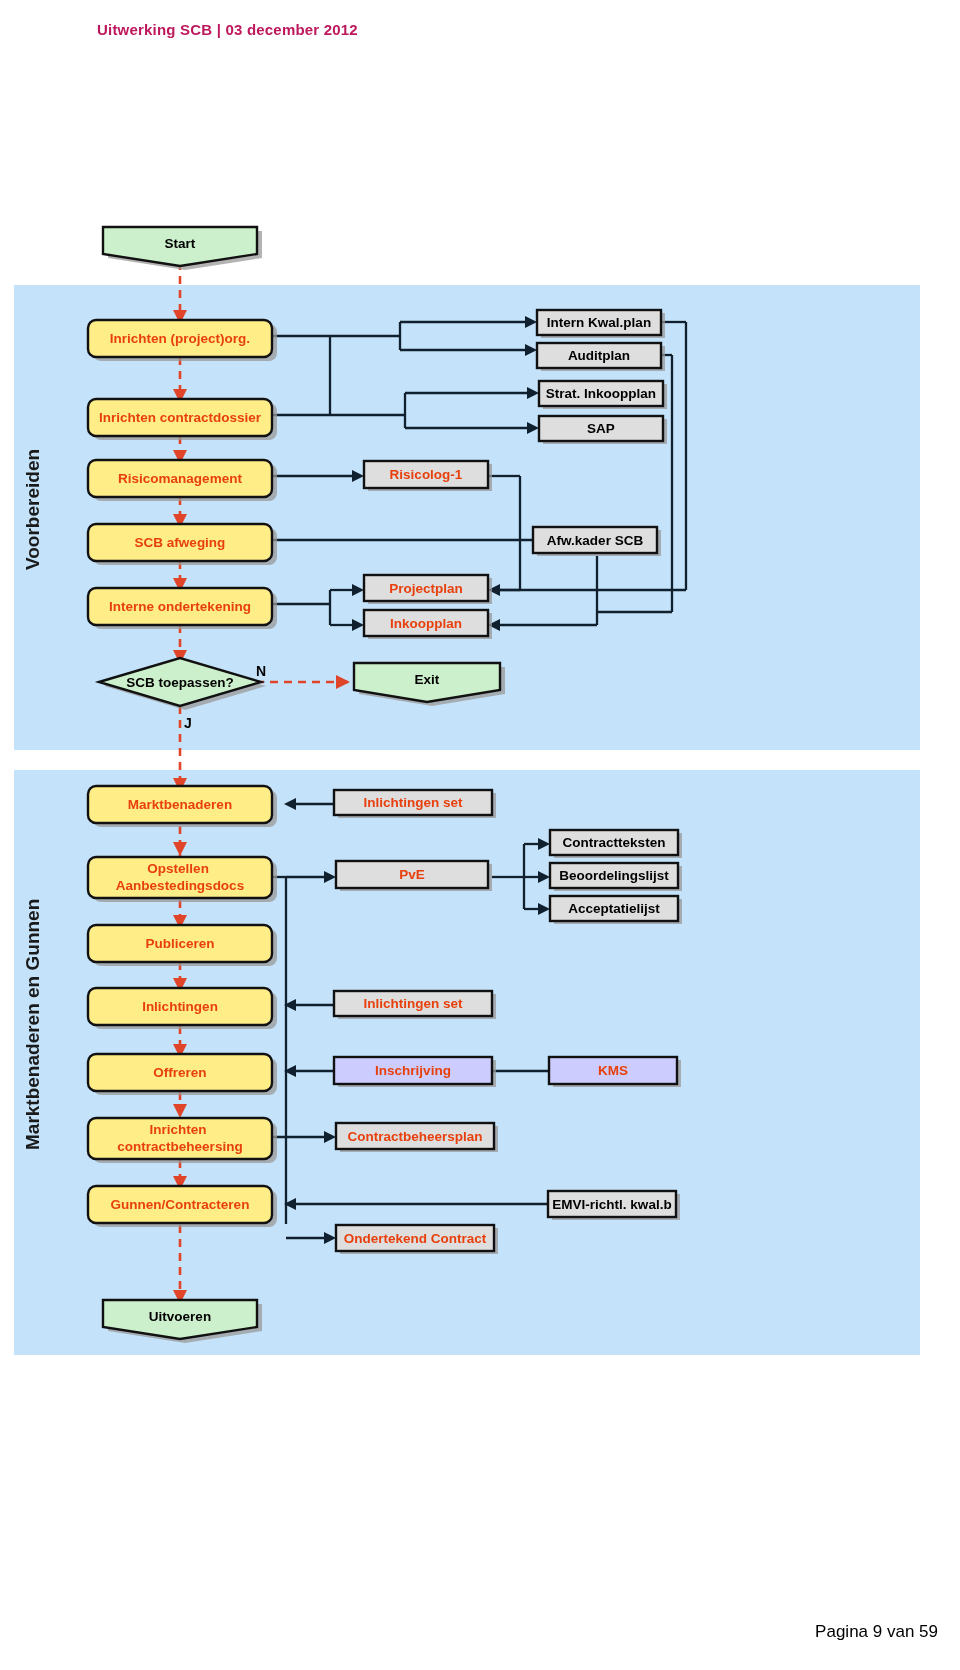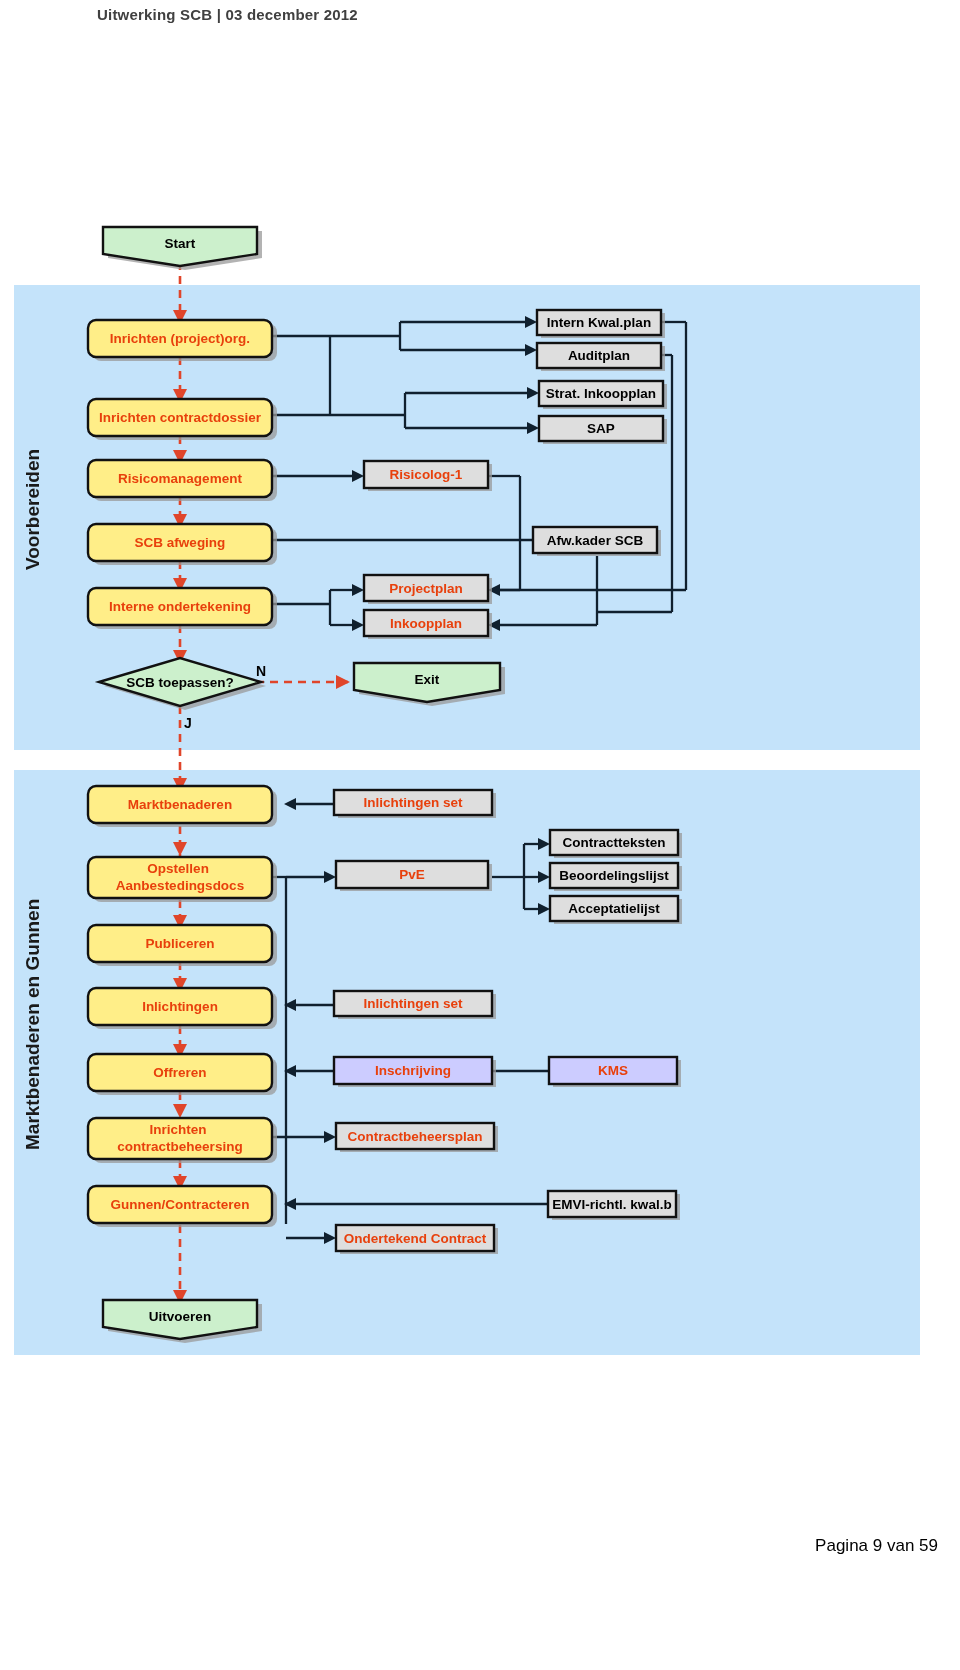--- a/index.html
+++ b/index.html
@@ -10,31 +10,31 @@
   body {
     width: 960px;
     height: 1670px;
     position: relative;
     font-family: "Liberation Sans", sans-serif;
     overflow: hidden;
   }
   #doc-header {
     position: absolute;
     left: 97px;
-    top: 6px;
+    top: 21px;
     font-size: 15px;
     font-weight: bold;
-    color: #404040;
+    color: #be185d;
     letter-spacing: 0.2px;
     white-space: nowrap;
   }
   #doc-footer {
     position: absolute;
     right: 22px;
-    top: 1536px;
+    top: 1622px;
     font-size: 17px;
     color: #000000;
     white-space: nowrap;
   }
   #canvas {
     position: absolute;
     left: 0;
     top: 0;
     width: 960px;
     height: 1670px;

